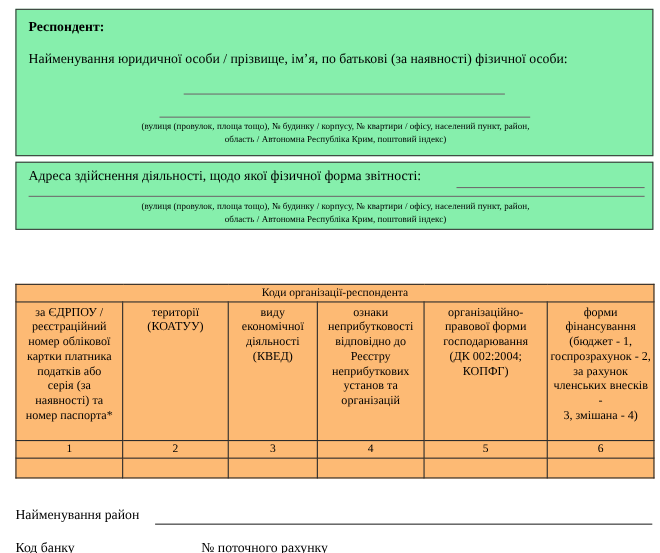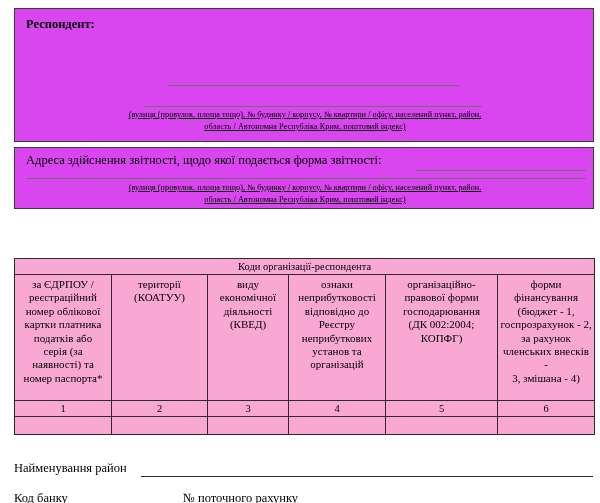--- a/index.html
+++ b/index.html
@@ -22,21 +22,21 @@
     top: 0;
     width: 600px;
     height: 503px;
   }
 
   
   .box {
     position: absolute;
     box-sizing: border-box;
     border: 1px solid #3a3a3a;
-    background: #d946ef;
+    background: #86efac;
   }
 
   #respondent-box {
     left: 14px;
     top: 8px;
     width: 580px;
     height: 134px;
   }
 
   #activity-address-box {
@@ -68,32 +68,31 @@
     border-top-color: #2b2b2b;
   }
 
   .caption {
     position: absolute;
     font-size: 8.2px;
     text-align: center;
     line-height: 1.28;
     letter-spacing: 0.05px;
     white-space: nowrap;
-    text-decoration: underline;
   }
 
   
   #codes-table {
     position: absolute;
     left: 14px;
     top: 258px;
     width: 580px;
     border-collapse: collapse;
     table-layout: fixed;
-    background: #f9a8d4;
+    background: #fdba74;
   }
   #codes-table td, #codes-table th {
     border: 1px solid #2b2b2b;
     padding: 0;
     margin: 0;
     text-align: center;
     vertical-align: top;
     font-weight: normal;
   }
   .tbl-title {
@@ -128,34 +127,35 @@
 </style>
 </head>
 <body>
 
 <div class="page">
 
   <div class="box" id="respondent-box">
 
     <div class="lbl bold t13" style="left:11px; top:9px;">Респондент:</div>
 
+    <div class="lbl t13" style="left:11px; top:38px;">Найменування юридичної особи / прізвище, імʼя, по батькові (за наявності) фізичної особи:</div>
 
     <div class="rule" style="left:152px; top:76px; width:292px;"></div>
 
 
     <div class="rule" style="left:130px; top:97px; width:337px;"></div>
 
     <div class="caption" style="left:0; top:101px; width:580px;">(вулиця (провулок, площа тощо), № будинку / корпусу, № квартири / офісу, населений пункт, район,</div>
 
     <div class="caption" style="left:0; top:113px; width:580px;">область / Автономна Республіка Крим, поштовий індекс)</div>
   </div>
 
   <div class="box" id="activity-address-box">
 
-    <div class="lbl t13" style="left:11px; top:6px;">Адреса здійснення звітності, щодо якої подається форма звітності:</div>
+    <div class="lbl t13" style="left:11px; top:6px;">Адреса здійснення діяльності, щодо якої фізичної форма звітності:</div>
 
     <div class="rule" style="left:400px; top:22px; width:171px;"></div>
 
     <div class="rule" style="left:11px; top:30px; width:560px;"></div>
 
     <div class="caption" style="left:0; top:35px; width:580px;">(вулиця (провулок, площа тощо), № будинку / корпусу, № квартири / офісу, населений пункт, район,</div>
 
     <div class="caption" style="left:0; top:47px; width:580px;">область / Автономна Республіка Крим, поштовий індекс)</div>
   </div>
 

